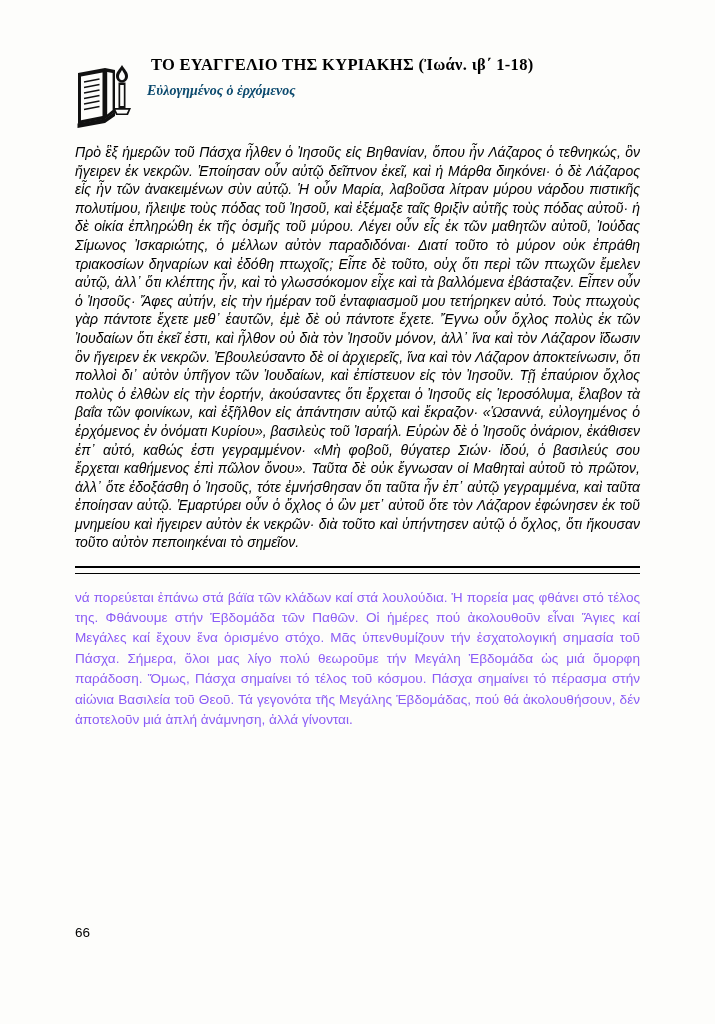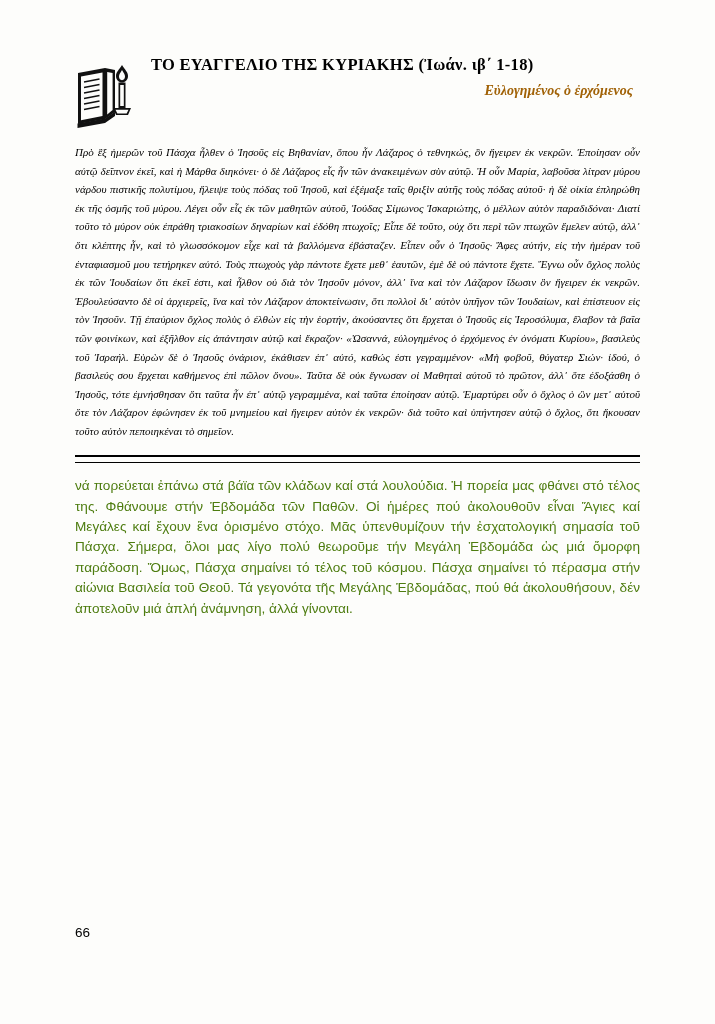--- a/index.html
+++ b/index.html
@@ -57,31 +57,30 @@
     color: #000000;
     line-height: 1.2;
     margin: 0 0 8px 4px;
   }
 
   .subtitle {
     font-family: "Liberation Serif", serif;
     font-weight: bold;
     font-style: italic;
     font-size: 14px;
-    color: #a16207;
-    margin: 7px;
-    text-align: right;
+    color: #0c4a6e;
+    margin: 0;
   }
 
   
   .gospel {
     margin-top: 10px;
-    font-family: Liberation Serif, serif;
+    font-family: Liberation Sans, sans-serif;
     font-style: italic;
-    font-size: 11px;
+    font-size: 14px;
     line-height: 18.6px;
     text-align: justify;
     text-justify: inter-word;
     color: #000000;
     hyphens: manual;
   }
 
   
   .divider {
     margin: 14px 0 12px 0;
@@ -90,21 +89,21 @@
     border-bottom: 1px solid #000;
   }
 
   
   .body-text {
     font-family: "Liberation Sans", sans-serif;
     font-size: 13.6px;
     line-height: 20.4px;
     text-align: justify;
     text-justify: inter-word;
-    color: #4d7c0f;
+    color: #8b5cf6;
   }
 
   
   .page-number {
     position: absolute;
     left: 75px;
     top: 925px;
     font-family: "Liberation Sans", sans-serif;
     font-size: 13.5px;
     color: #000000;

